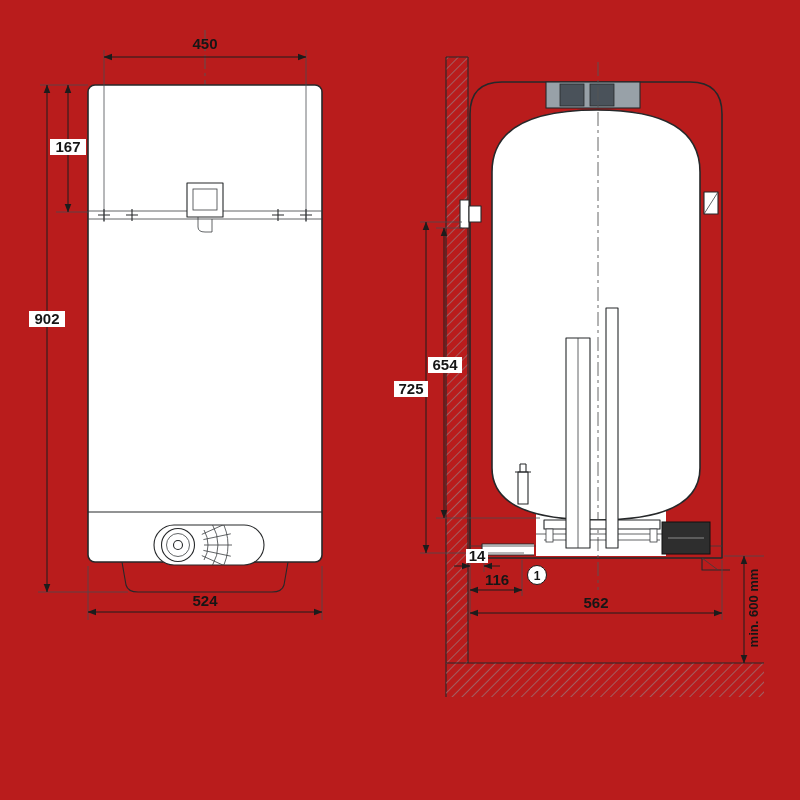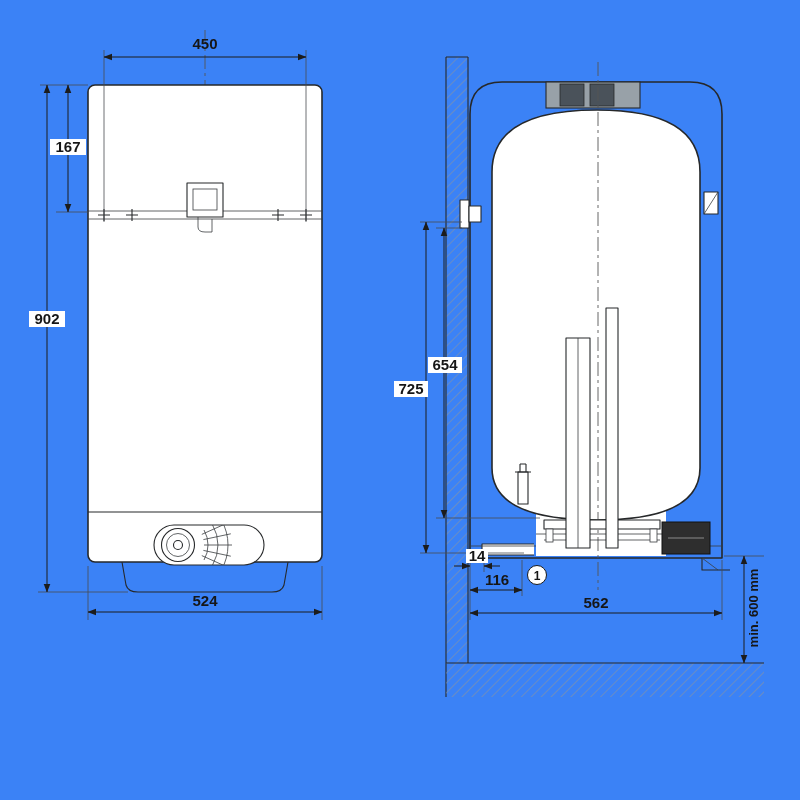--- a/index.html
+++ b/index.html
@@ -1,16 +1,16 @@
 <!DOCTYPE html>
 <html><head>
 <meta charset="utf-8">
 <style>
   html,body{margin:0;padding:0;background:#fff}
-  .stage{position:relative;width:800px;height:800px;background:#3b82f6;overflow:hidden;
+  .stage{position:relative;width:800px;height:800px;background:#b91c1c;overflow:hidden;
          font-family:"Liberation Sans",sans-serif}
   svg{display:block}
   .ol{fill:none;stroke:#26282a;stroke-width:1.6;stroke-linejoin:round}
   .ml{fill:none;stroke:#26282a;stroke-width:1.1;stroke-linejoin:round}
   .tl{fill:none;stroke:#3a3d40;stroke-width:0.8}
   .ext{fill:none;stroke:#4a4d50;stroke-width:0.8}
   .dl{fill:none;stroke:#1c1c1c;stroke-width:1}
   .cl{fill:none;stroke:#555;stroke-width:0.9;stroke-dasharray:14 4 3 4}
   .wfill{fill:#ffffff}
   .dim-text{font-family:"Liberation Sans",sans-serif;font-size:15px;font-weight:700;fill:#161616}

